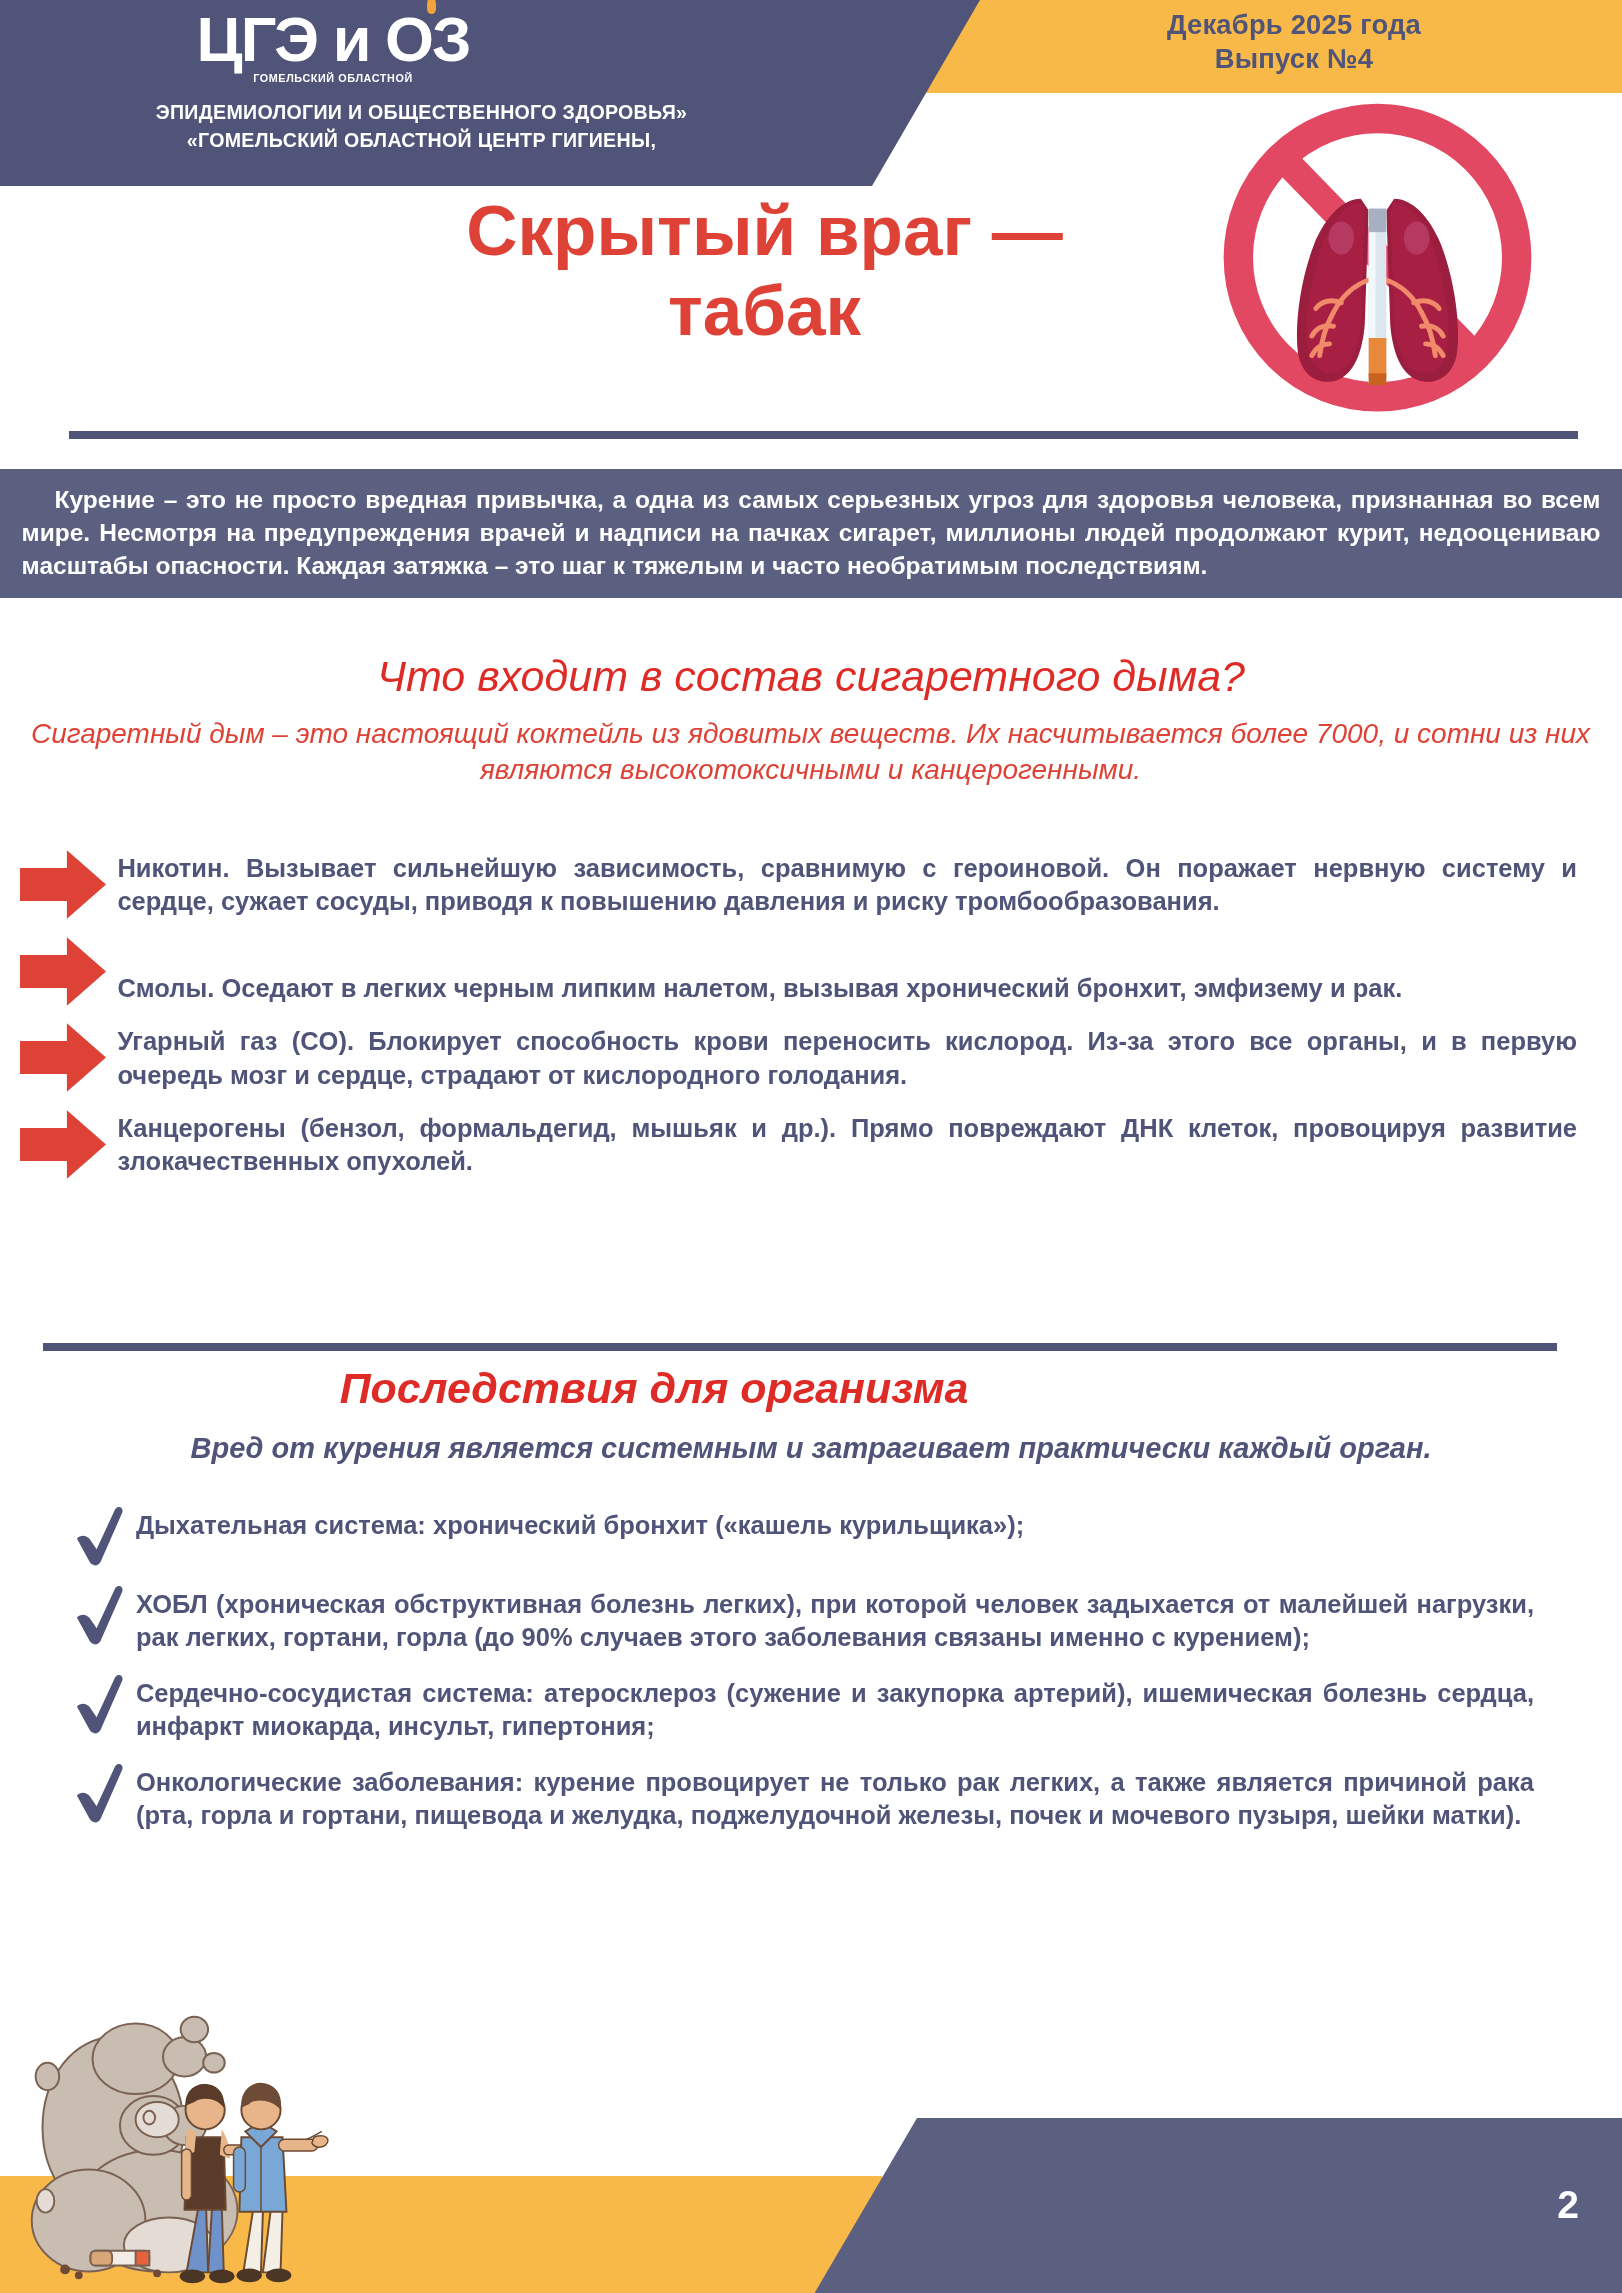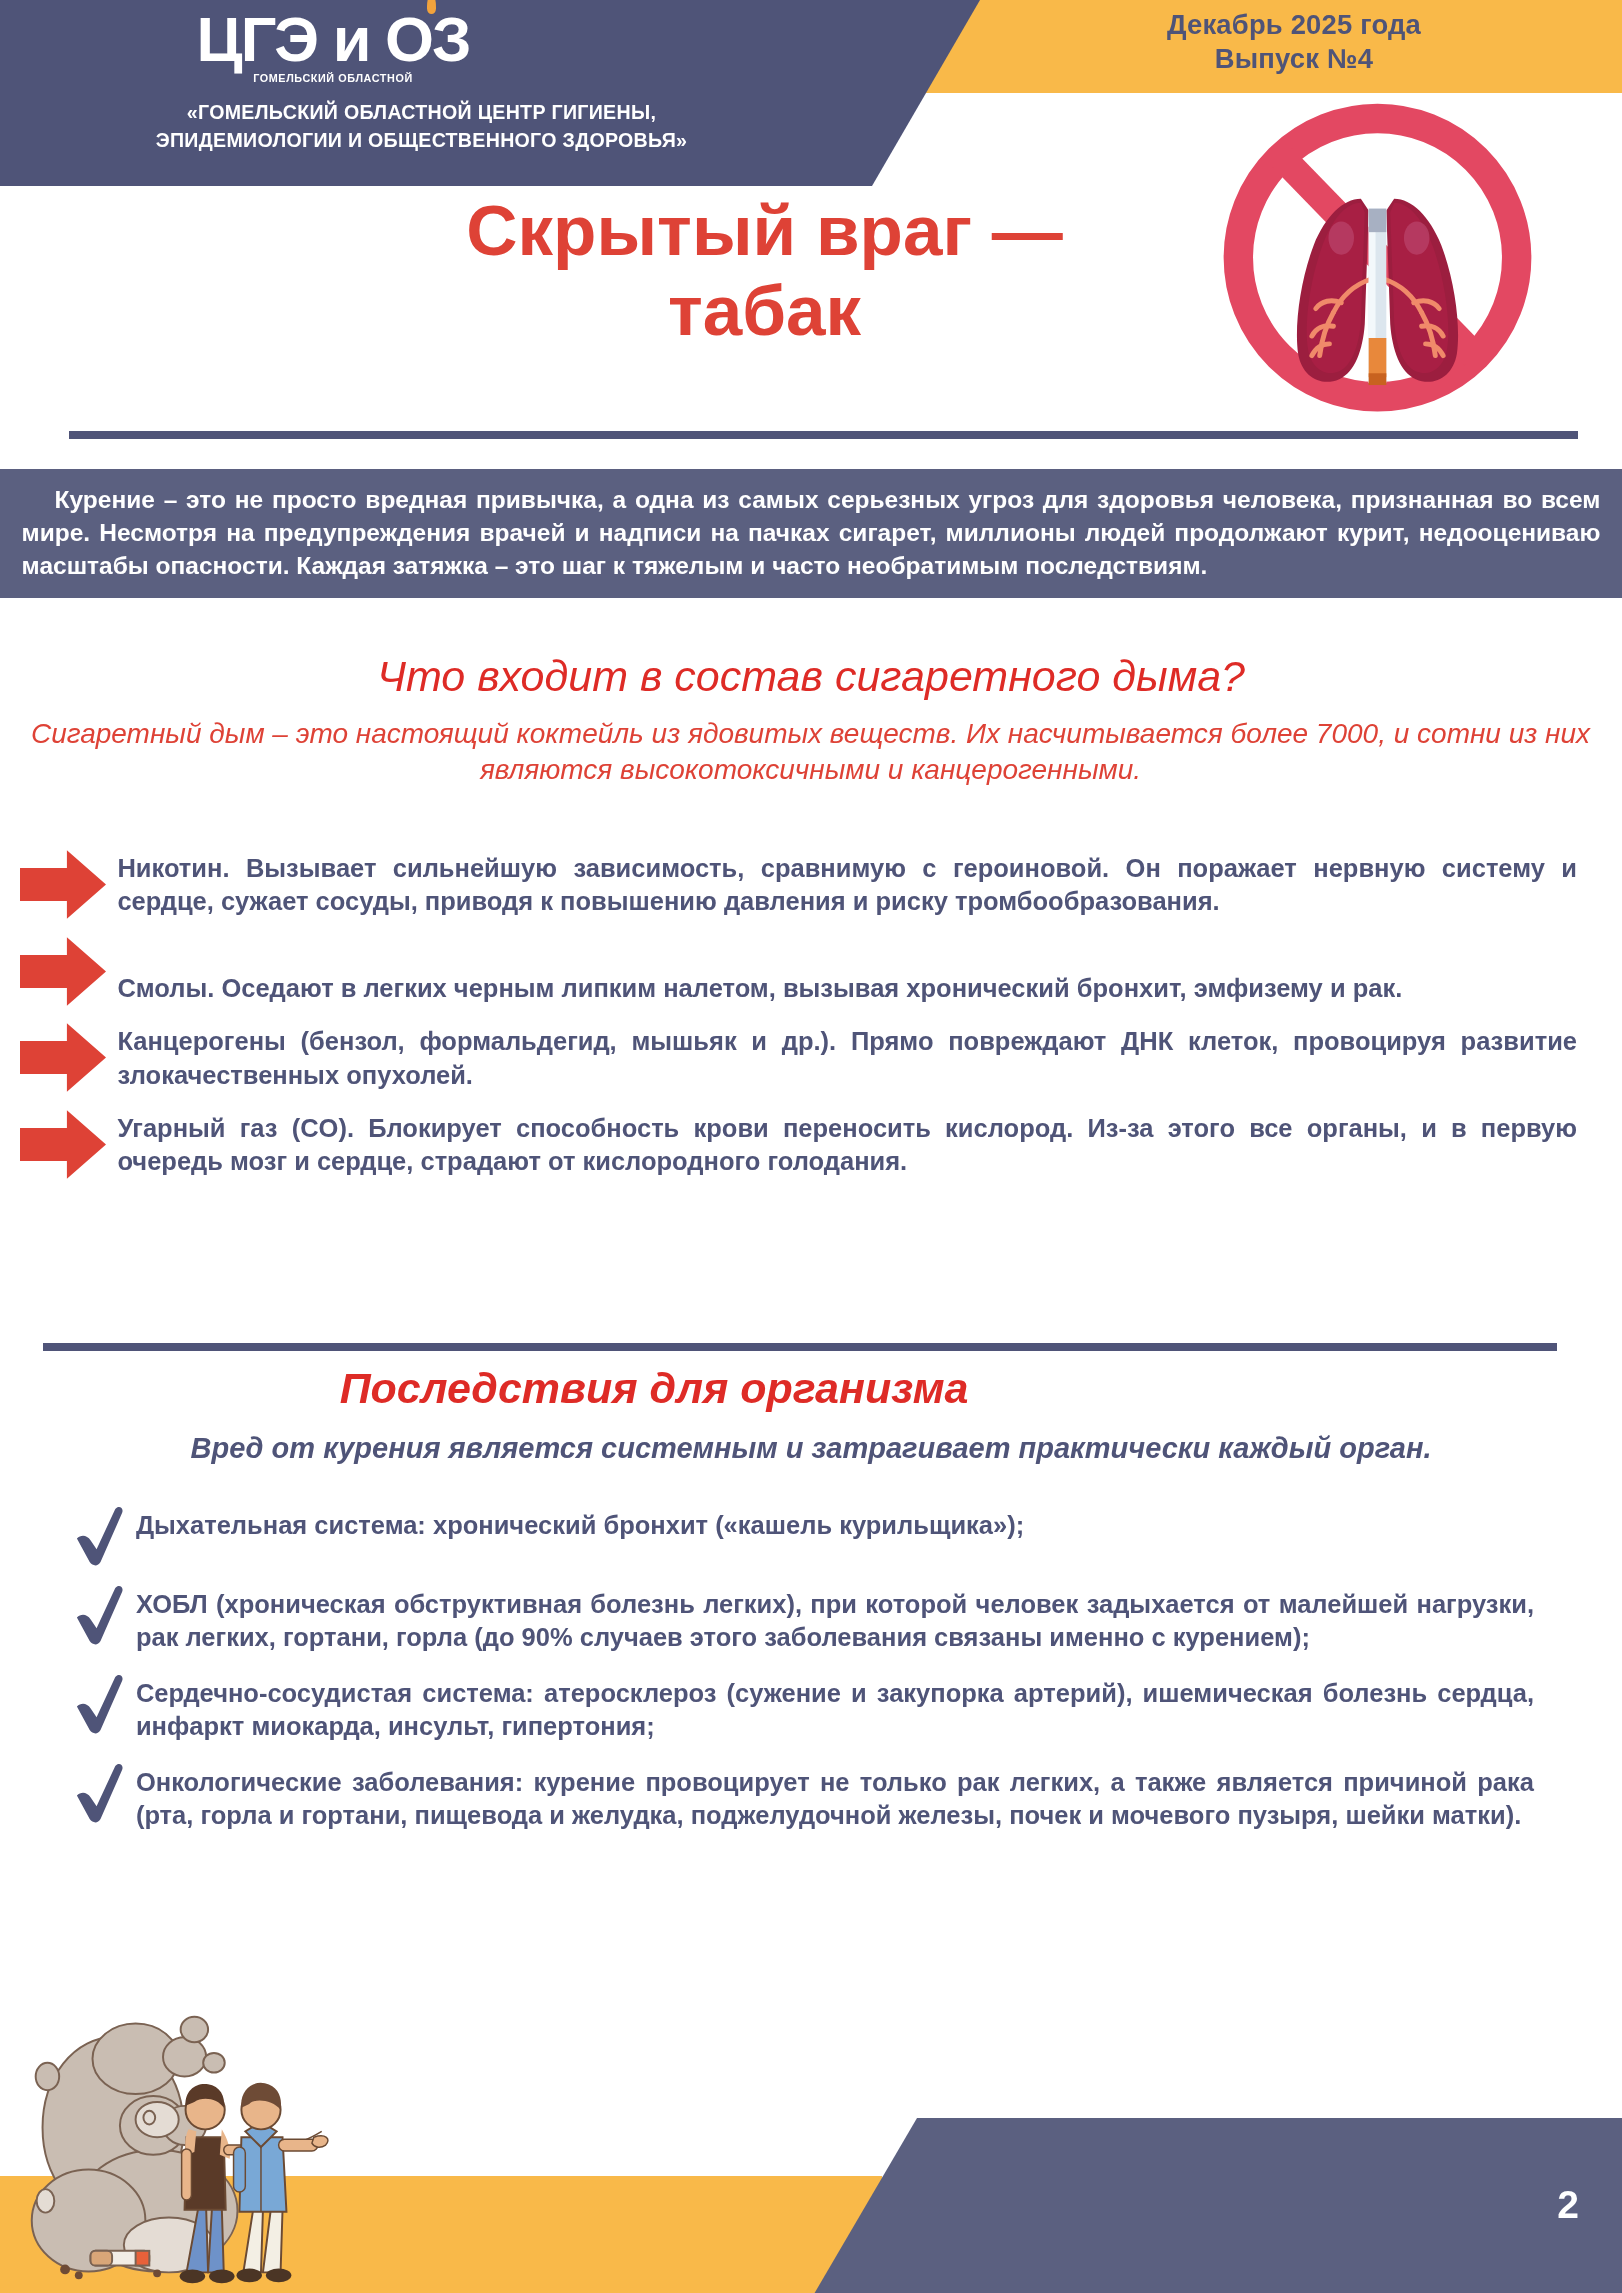--- a/index.html
+++ b/index.html
@@ -272,22 +272,22 @@
 
   <div class="logo-wrap">
     <div class="logo-mark">
       <span>ЦГЭ и ОЗ</span>
       <span class="flame"></span>
     </div>
     <div class="logo-sub">ГОМЕЛЬСКИЙ ОБЛАСТНОЙ</div>
   </div>
 
   <div class="org-name">
+    <div>ЭПИДЕМИОЛОГИИ И ОБЩЕСТВЕННОГО ЗДОРОВЬЯ»</div>
     <div>«ГОМЕЛЬСКИЙ ОБЛАСТНОЙ ЦЕНТР ГИГИЕНЫ,</div>
-    <div>ЭПИДЕМИОЛОГИИ И ОБЩЕСТВЕННОГО ЗДОРОВЬЯ»</div>
   </div>
 
   <div class="hdr-issue">
     <div>Декабрь 2025 года</div>
     <div>Выпуск №4</div>
   </div>
 </div>
 
 <div class="main-title">
   <div>Скрытый враг —</div>
@@ -357,30 +357,30 @@
     </span>
     <span class="txt">Смолы. Оседают в легких черным липким налетом, вызывая хронический бронхит, эмфизему и рак.</span>
   </div>
 
   <div class="arrow-item">
     <span class="arrow-icon">
       <svg viewBox="0 0 88 70" width="86" height="69" aria-hidden="true">
         <polygon points="0,18 48,18 48,0 88,35 48,70 48,52 0,52" fill="#DE4236"></polygon>
       </svg>
     </span>
-    <span class="txt">Канцерогены (бензол, формальдегид, мышьяк и др.). Прямо повреждают ДНК клеток, провоцируя развитие злокачественных опухолей.</span>
+    <span class="txt">Угарный газ (CO). Блокирует способность крови переносить кислород. Из-за этого все органы, и в первую очередь мозг и сердце, страдают от кислородного голодания.</span>
   </div>
 
   <div class="arrow-item">
     <span class="arrow-icon">
       <svg viewBox="0 0 88 70" width="86" height="69" aria-hidden="true">
         <polygon points="0,18 48,18 48,0 88,35 48,70 48,52 0,52" fill="#DE4236"></polygon>
       </svg>
     </span>
-    <span class="txt">Угарный газ (CO). Блокирует способность крови переносить кислород. Из-за этого все органы, и в первую очередь мозг и сердце, страдают от кислородного голодания.</span>
+    <span class="txt">Канцерогены (бензол, формальдегид, мышьяк и др.). Прямо повреждают ДНК клеток, провоцируя развитие злокачественных опухолей.</span>
   </div>
 
 </div>
 
 <div class="rule-mid"></div>
 <div class="sec2-head">Последствия для организма</div>
 <div class="sec2-sub">Вред от курения является системным и затрагивает практически каждый орган.</div>
 
 <div class="check-list">
 

